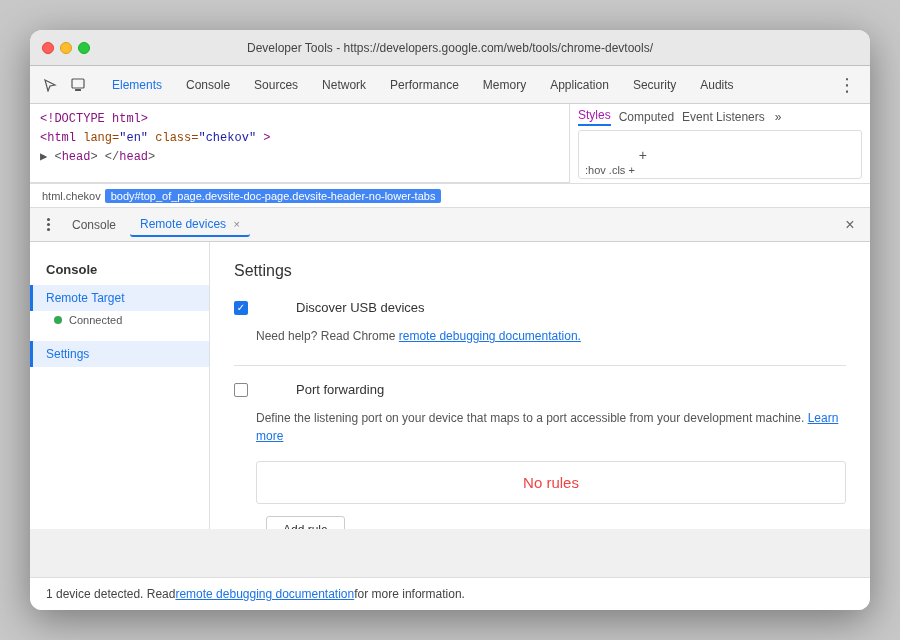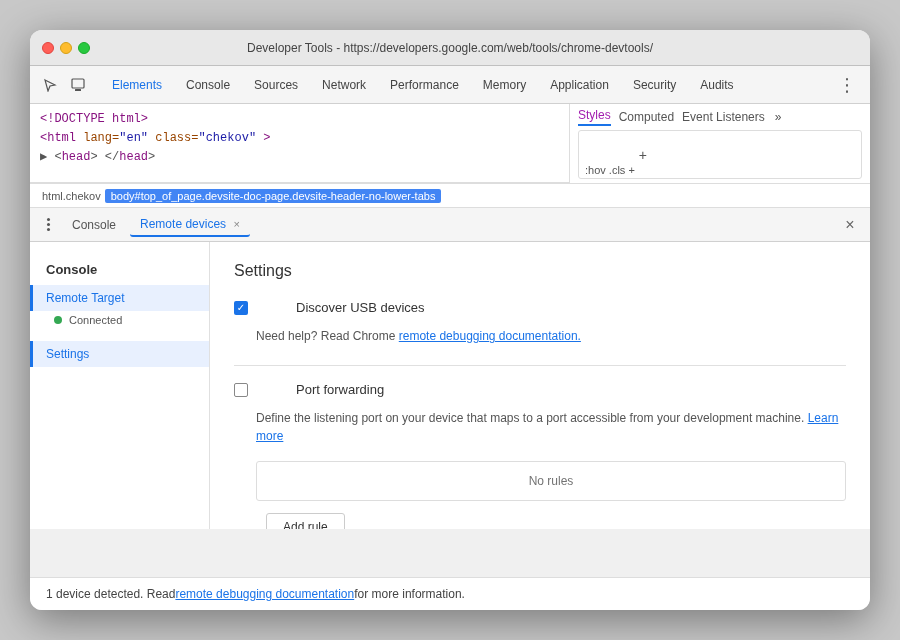--- a/index.html
+++ b/index.html
@@ -300,22 +300,22 @@
       color: #555;
       margin-left: 22px;
       margin-bottom: 16px;
       line-height: 1.5;
     }
     .no-rules-box {
       border: 1px solid #ddd;
       border-radius: 3px;
       padding: 12px;
       text-align: center;
-      font-size: 12px;
-      color: #737373;
+      font-size: 15px;
+      color: #ef4444;
       margin-bottom: 12px;
       margin-left: 22px;
     }
     .add-rule-btn {
       margin-left: 32px;
       padding: 6px 16px;
       font-size: 12px;
       background: white;
       border: 1px solid #ccc;
       border-radius: 3px;

